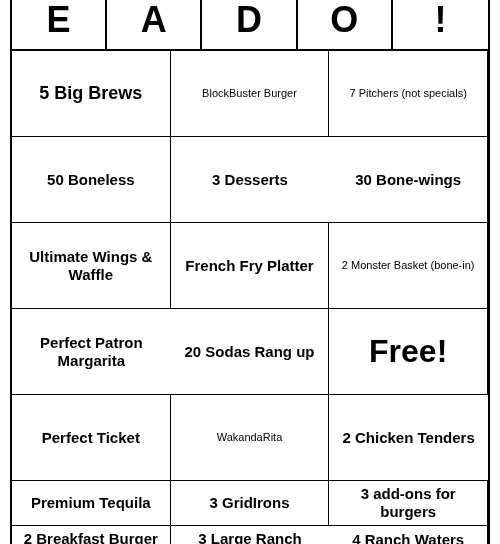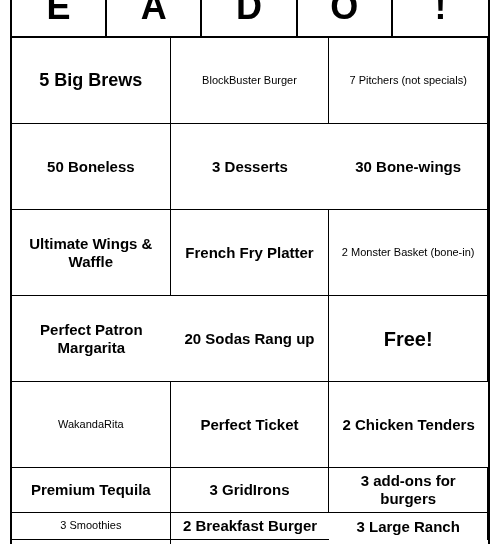--- a/index.html
+++ b/index.html
@@ -60,21 +60,21 @@
     }
     .cell-large {
       font-size: 18px;
       font-weight: bold;
     }
     .cell-medium {
       font-size: 15px;
       font-weight: bold;
     }
     .cell-free {
-      font-size: 20px;
+      font-size: 32px;
       font-weight: bold;
     }
     .cell-small {
       font-size: 11px;
     }
   </style>
 </head>
 <body>
 
 <div class="bingo-card">
@@ -91,24 +91,23 @@
       <div class="cell cell-small">7 Pitchers (not specials)</div>
       <div class="cell cell-medium">50 Boneless</div>
       <div class="cell cell-medium">3 Desserts</div>
       <div class="cell cell-medium">30 Bone-wings</div>
       <div class="cell cell-medium">Ultimate Wings &amp; Waffle</div>
       <div class="cell cell-medium">French Fry Platter</div>
       <div class="cell cell-small">2 Monster Basket (bone-in)</div>
       <div class="cell cell-medium">Perfect Patron Margarita</div>
       <div class="cell cell-medium">20 Sodas Rang up</div>
       <div class="cell cell-free">Free!</div>
+      <div class="cell cell-medium">Perfect Ticket</div>
       <div class="cell cell-small">WakandaRita</div>
-      <div class="cell cell-medium">Perfect Ticket</div>
       <div class="cell cell-medium">2 Chicken Tenders</div>
       <div class="cell cell-medium">Premium Tequila</div>
       <div class="cell cell-medium">3 GridIrons</div>
       <div class="cell cell-medium">3 add-ons for burgers</div>
-      <div class="cell cell-small">3 Smoothies</div>
       <div class="cell cell-medium">2 Breakfast Burger</div>
       <div class="cell cell-medium">3 Large Ranch</div>
       <div class="cell cell-medium">4 Ranch Waters</div>
     </div>
 </div>
 
 </body></html>

